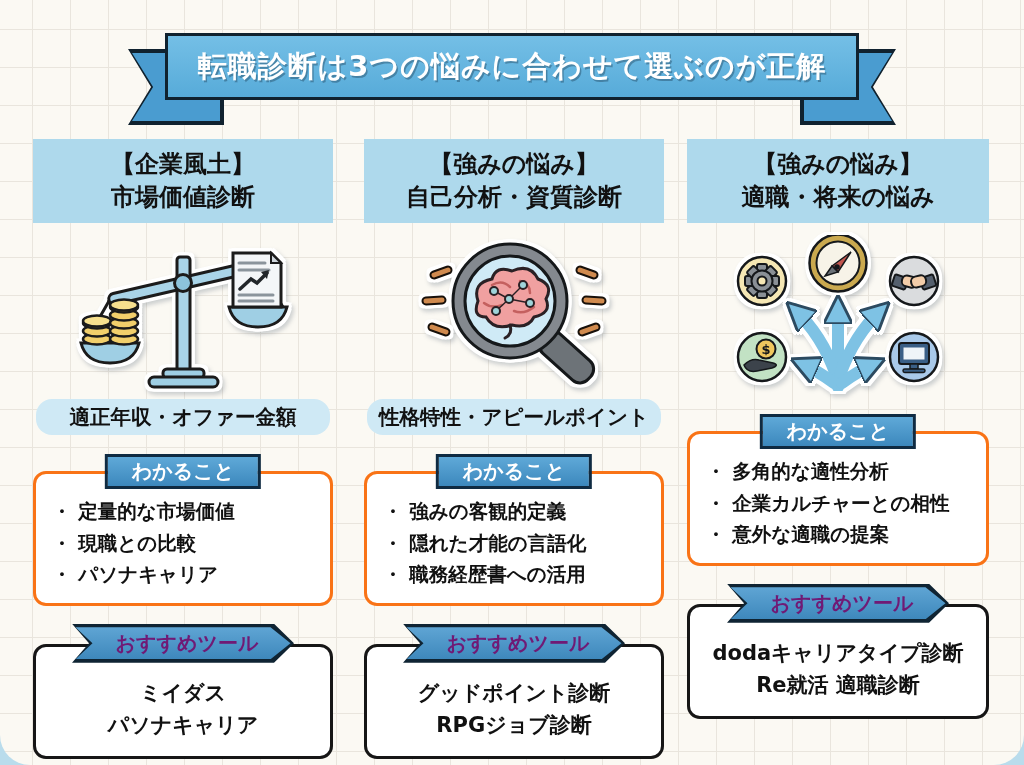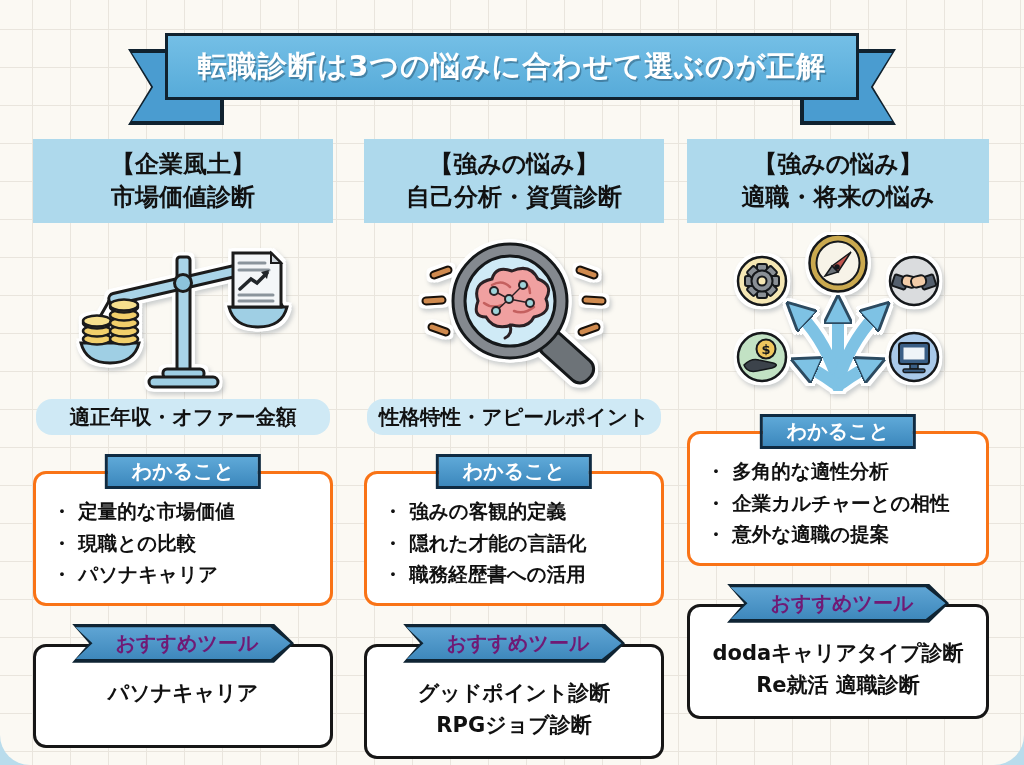--- a/index.html
+++ b/index.html
@@ -187,20 +187,21 @@
     </div>
   </div>
 
   <div class="tools">
     <div class="tools-arrow">
       <div class="shell"></div>
         <div class="fill"></div>
       <div class="label">おすすめツール</div>
     </div>
     <div class="tools-box">
+      <div class="tools-line">ミイダス</div>
       <div class="tools-line">パソナキャリア</div>
     </div>
   </div>
 </div>
 
 <div class="col col-2">
   <div class="col-header">
     <span>【強みの悩み】</span>
     <span>自己分析・資質診断</span>
   </div>

